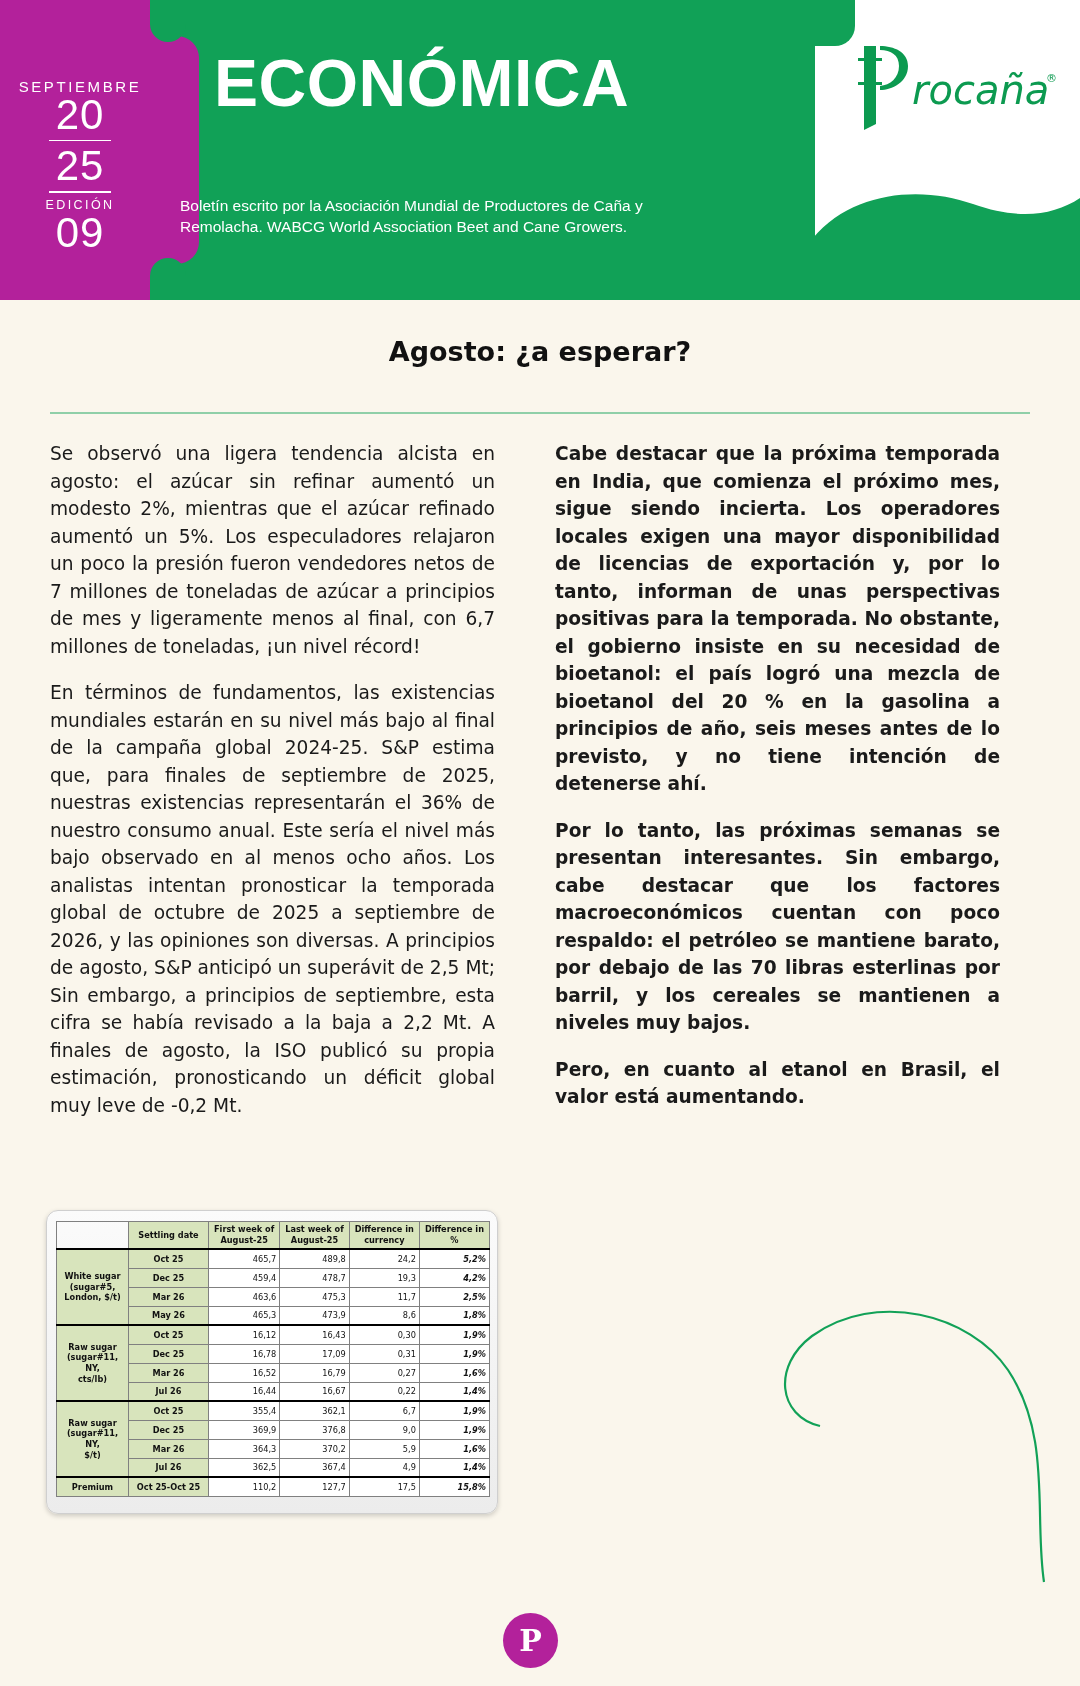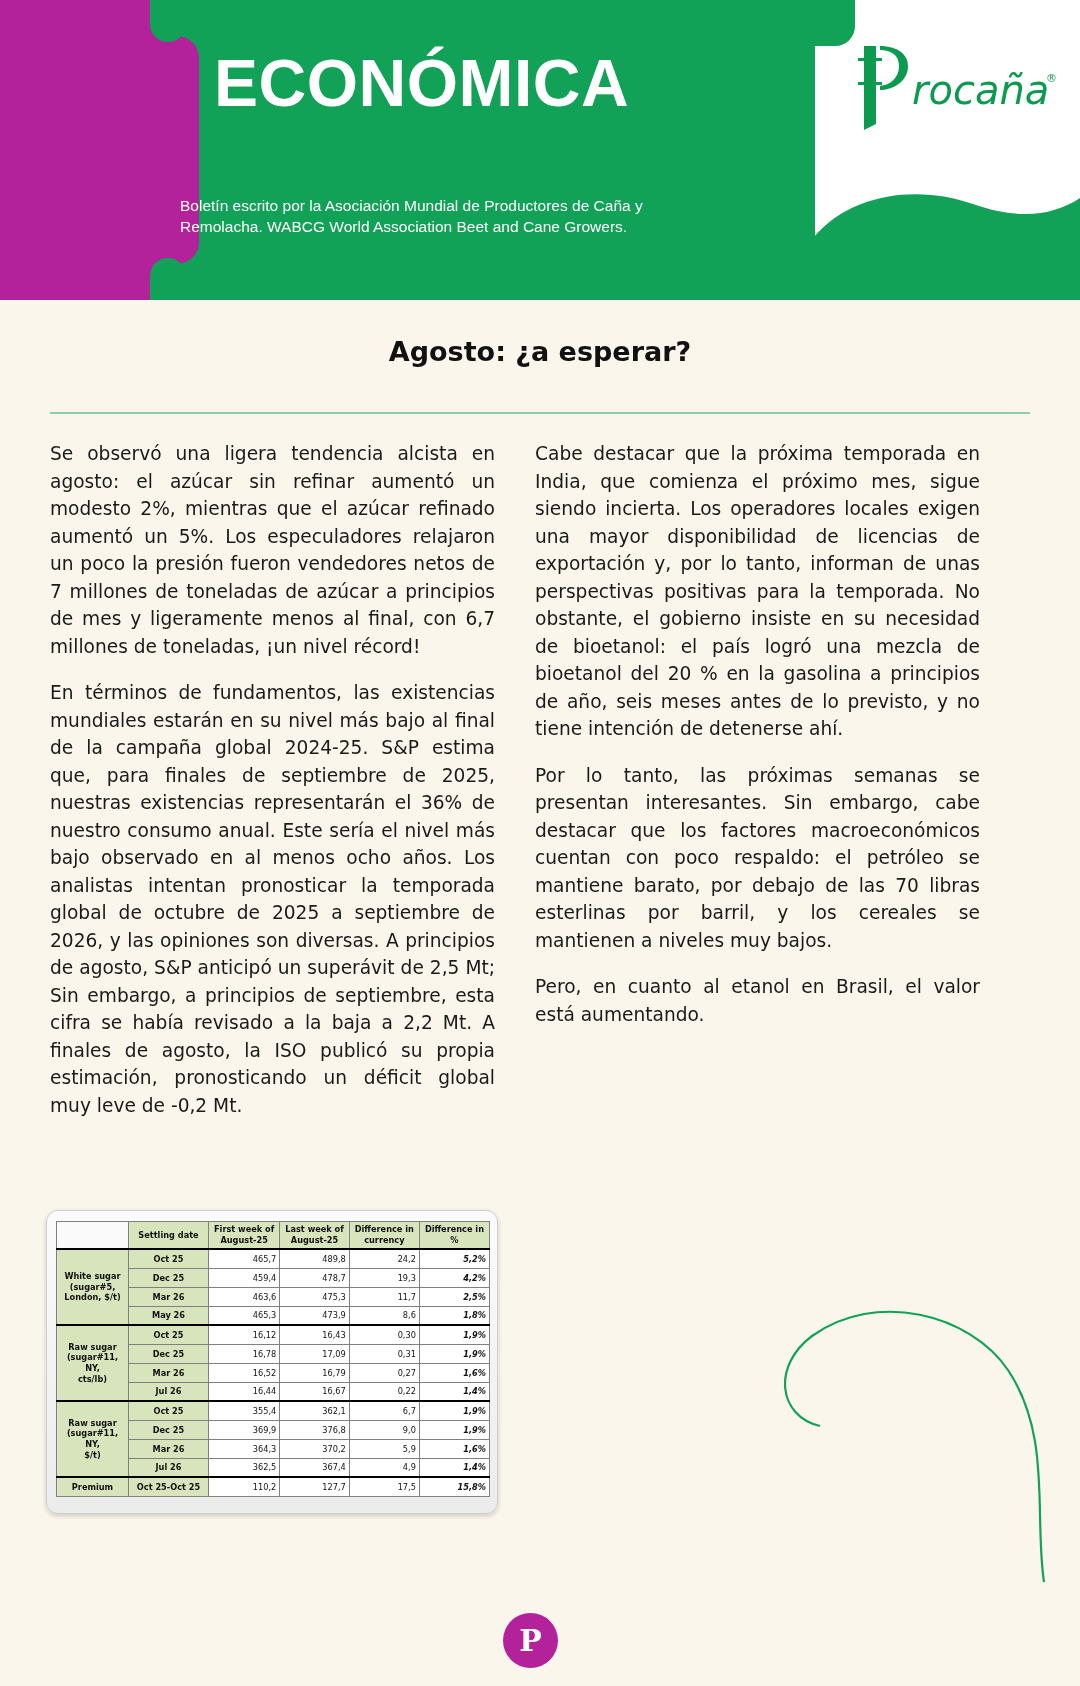--- a/index.html
+++ b/index.html
@@ -76,21 +76,21 @@
   .title-rule {
     position: absolute; left: 50px; top: 412px; width: 980px; height: 2px;
     background: #8fcfa8;
   }
 
   .cols { position: absolute; left: 50px; top: 440px; width: 980px; }
   .col {
     width: 445px; float: left; font-size: 18.6px; line-height: 1.48;
     color: #1a1a1a; text-align: justify; font-family: "DejaVu Sans", sans-serif;
   }
-  .col.right { margin-left: 40px; }
+  .col.right { margin-left: 60px; font-weight: bold; }
   .col p { margin-bottom: 19px; }
 
   
   .table-shell {
     position: absolute; left: 46px; top: 1210px; width: 452px;
     background: linear-gradient(180deg,#fbfbfb 0%,#ececec 100%);
     border: 1px solid #cfcfcf; border-radius: 12px;
     box-shadow: 0 2px 5px rgba(0,0,0,0.18);
     padding: 10px 9px 16px 9px;
   }
@@ -131,20 +131,29 @@
 
 <div class="page">
 
   <div class="header">
 
     <div class="hdr-magenta"></div>
     <div class="hdr-magenta-bump"></div>
     <div class="hdr-notch-top"></div>
     <div class="hdr-notch-bot"></div>
 
+    <div class="hdr-date">
+      <div class="hdr-month">SEPTIEMBRE</div>
+      <div class="hdr-yr">20</div>
+      <div class="hdr-rule"></div>
+      <div class="hdr-yr">25</div>
+      <div class="hdr-rule"></div>
+      <div class="hdr-edlbl">EDICIÓN</div>
+      <div class="hdr-ednum">09</div>
+    </div>
 
     <div class="hdr-title">
       <div class="t-line2">ECONÓMICA</div>
     </div>
 
     <div class="hdr-sub">Boletín escrito por la Asociación Mundial de Productores de Caña y Remolacha. WABCG World Association Beet and Cane Growers.</div>
 
     <div class="hdr-white-flag">
       <div class="flag-curve-top"></div>
       <svg class="flag-curve-bot" width="267" height="66" viewBox="0 0 267 66">

